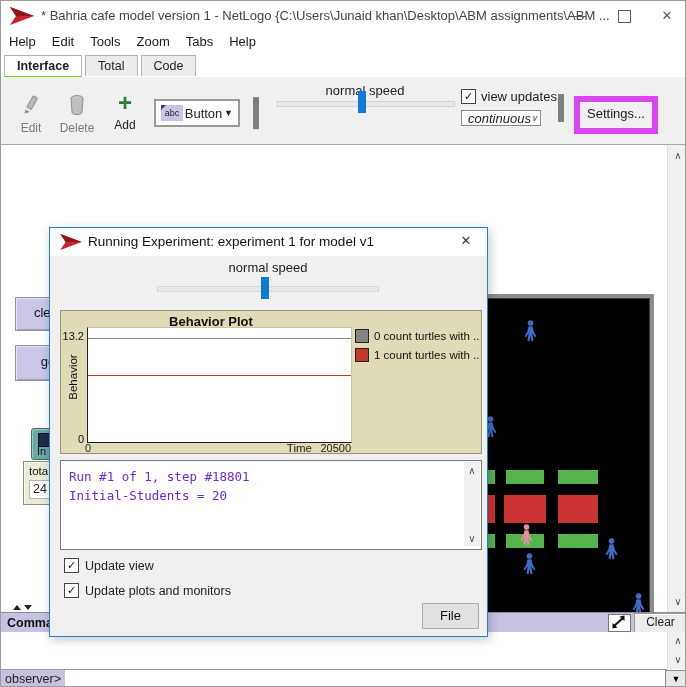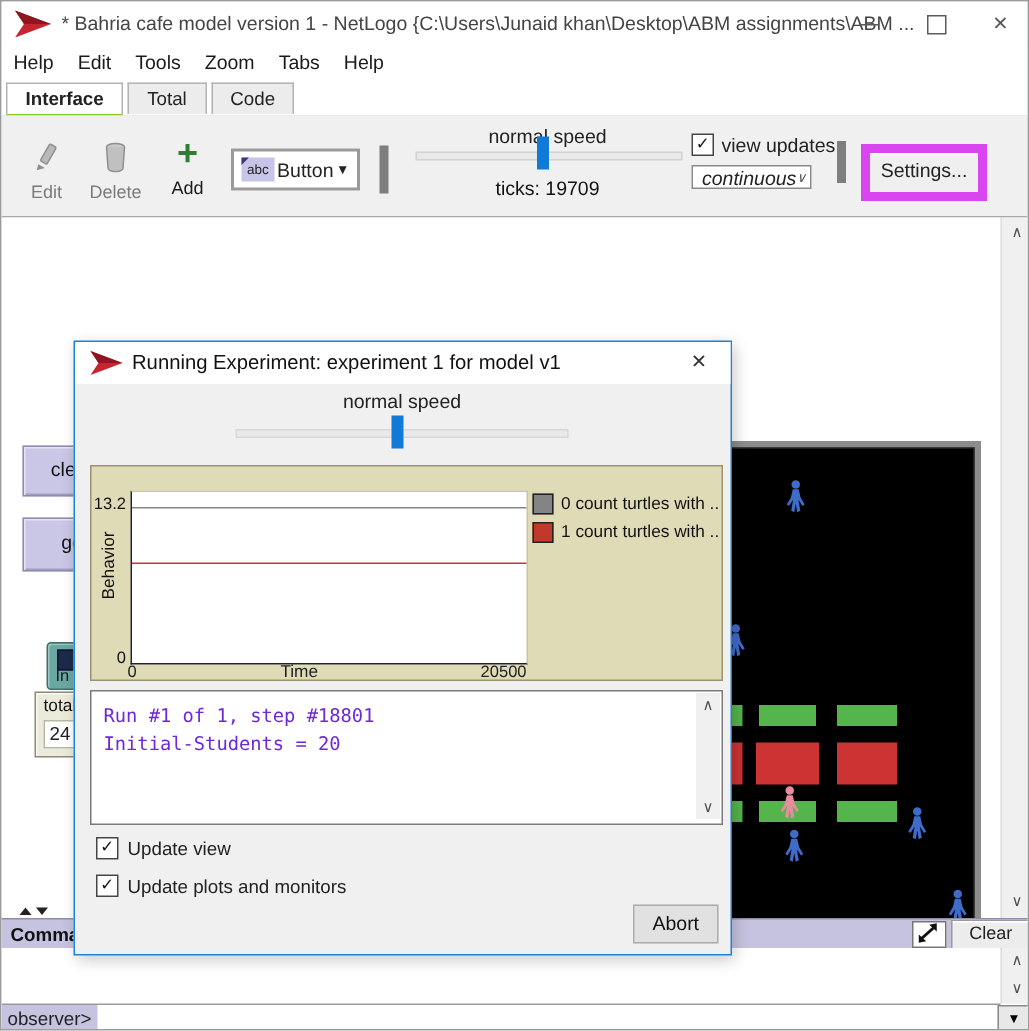--- a/index.html
+++ b/index.html
@@ -115,21 +115,21 @@
   #plot-panel{position:absolute;left:10px;top:82px;width:420px;height:142px;background:#dfdbb6;border:1px solid #97946f;}
   #plot-title{position:absolute;left:0;top:3px;width:300px;text-align:center;font-weight:bold;font-size:13px;color:#111;}
   #plot-area{position:absolute;left:26px;top:16px;width:263px;height:114px;background:#fff;
       border-left:1px solid #222;border-bottom:1px solid #222;border-top:1px solid #c9c5a0;border-right:1px solid #c9c5a0;}
   .plotline{position:absolute;left:0;width:100%;height:1px;}
   #ytick-top{position:absolute;left:0;width:23px;text-align:right;font-size:11px;color:#111;}
   #ytick-bottom{position:absolute;left:8px;top:122px;width:15px;text-align:right;font-size:11px;color:#111;}
   #ylab{position:absolute;left:-18px;top:60px;width:60px;text-align:center;font-size:11.5px;color:#111;
       transform:rotate(-90deg);transform-origin:center;}
   #xtick-left{position:absolute;left:24px;top:131px;font-size:11px;}
-  #xlab{position:absolute;left:26px;top:131px;width:225px;text-align:center;font-size:11.5px;}
+  #xlab{position:absolute;left:26px;top:131px;width:225px;text-align:right;font-size:11.5px;}
   #xtick-right{position:absolute;left:244px;top:131px;width:46px;text-align:right;font-size:11px;}
   #legend{position:absolute;left:294px;top:18px;width:124px;}
   .legend-row{display:flex;align-items:center;margin-bottom:5px;}
   .legend-swatch{width:12px;height:12px;border:1px solid #222;margin-right:5px;flex:none;}
   .legend-text{font-size:11.5px;color:#111;white-space:nowrap;overflow:hidden;}
 
   #dlg-output{position:absolute;left:10px;top:232px;width:420px;height:88px;background:#fff;border:1px solid #7a7a7a;}
   #dlg-output-lines{position:absolute;left:8px;top:6px;font-family:"DejaVu Sans Mono",monospace;font-size:12.5px;line-height:19px;color:#6d28d9;}
   #dlg-out-scroll{position:absolute;right:1px;top:1px;width:16px;height:84px;background:#f0f0f0;}
   #dlg-out-scroll .scroll-arrow{width:16px;}
@@ -185,21 +185,20 @@
     </div>
     <div id="widget-chooser">
       <span id="chooser-abc">abc</span>
       <span id="chooser-label">Button</span>
       <span id="chooser-arrow">▼</span>
     </div>
     <div id="sep1" class="vsep"></div>
     <div id="speed-label-main">normal speed</div>
     <div id="speed-track-main"></div>
     <div id="speed-thumb-main"></div>
-    <div id="ticks-label">ticks: 19709</div>
     <div id="view-updates" class="checkrow">
       <span class="checkbox">✓</span>
       <span>view updates</span>
     </div>
     <div id="update-mode">
       <span>continuous</span>
       <span class="dd">∨</span>
     </div>
     <div id="sep2" class="vsep"></div>
     <div id="settings-btn">Settings...</div>
@@ -314,20 +313,21 @@
         <polygon points="0,0 24,9 6,9" fill="#8f1620"></polygon>
       </svg>
       <span id="dlg-title">Running Experiment: experiment 1 for model v1</span>
       <div id="dlg-close"><span>✕</span></div>
     </div>
     <div id="dlg-speed-label">normal speed</div>
     <div id="dlg-speed-track"></div>
     <div id="dlg-speed-thumb"></div>
 
     <div id="plot-panel">
+      <div id="plot-title">Behavior Plot</div>
       <div id="plot-area">
           <div class="plotline" style="top: 10px; background: rgb(132, 132, 132);"></div>
           <div class="plotline" style="top: 47px; background: rgb(192, 57, 43);"></div>
         </div>
       <div id="ytick-top" style="top: 19px;">13.2</div>
       <div id="ytick-bottom">0</div>
       <div id="ylab">Behavior</div>
       <div id="xtick-left">0</div>
       <div id="xlab">Time</div>
       <div id="xtick-right">20500</div>
@@ -355,16 +355,16 @@
     </div>
 
     <div id="chk-view" class="dlg-check">
       <span class="checkbox">✓</span>
       <span>Update view</span>
     </div>
     <div id="chk-plots" class="dlg-check">
       <span class="checkbox">✓</span>
       <span>Update plots and monitors</span>
     </div>
-    <div id="abort-btn">Abort</div>
+    <div id="abort-btn">File</div>
   </div>
 
 </div>
 
 </body></html>

